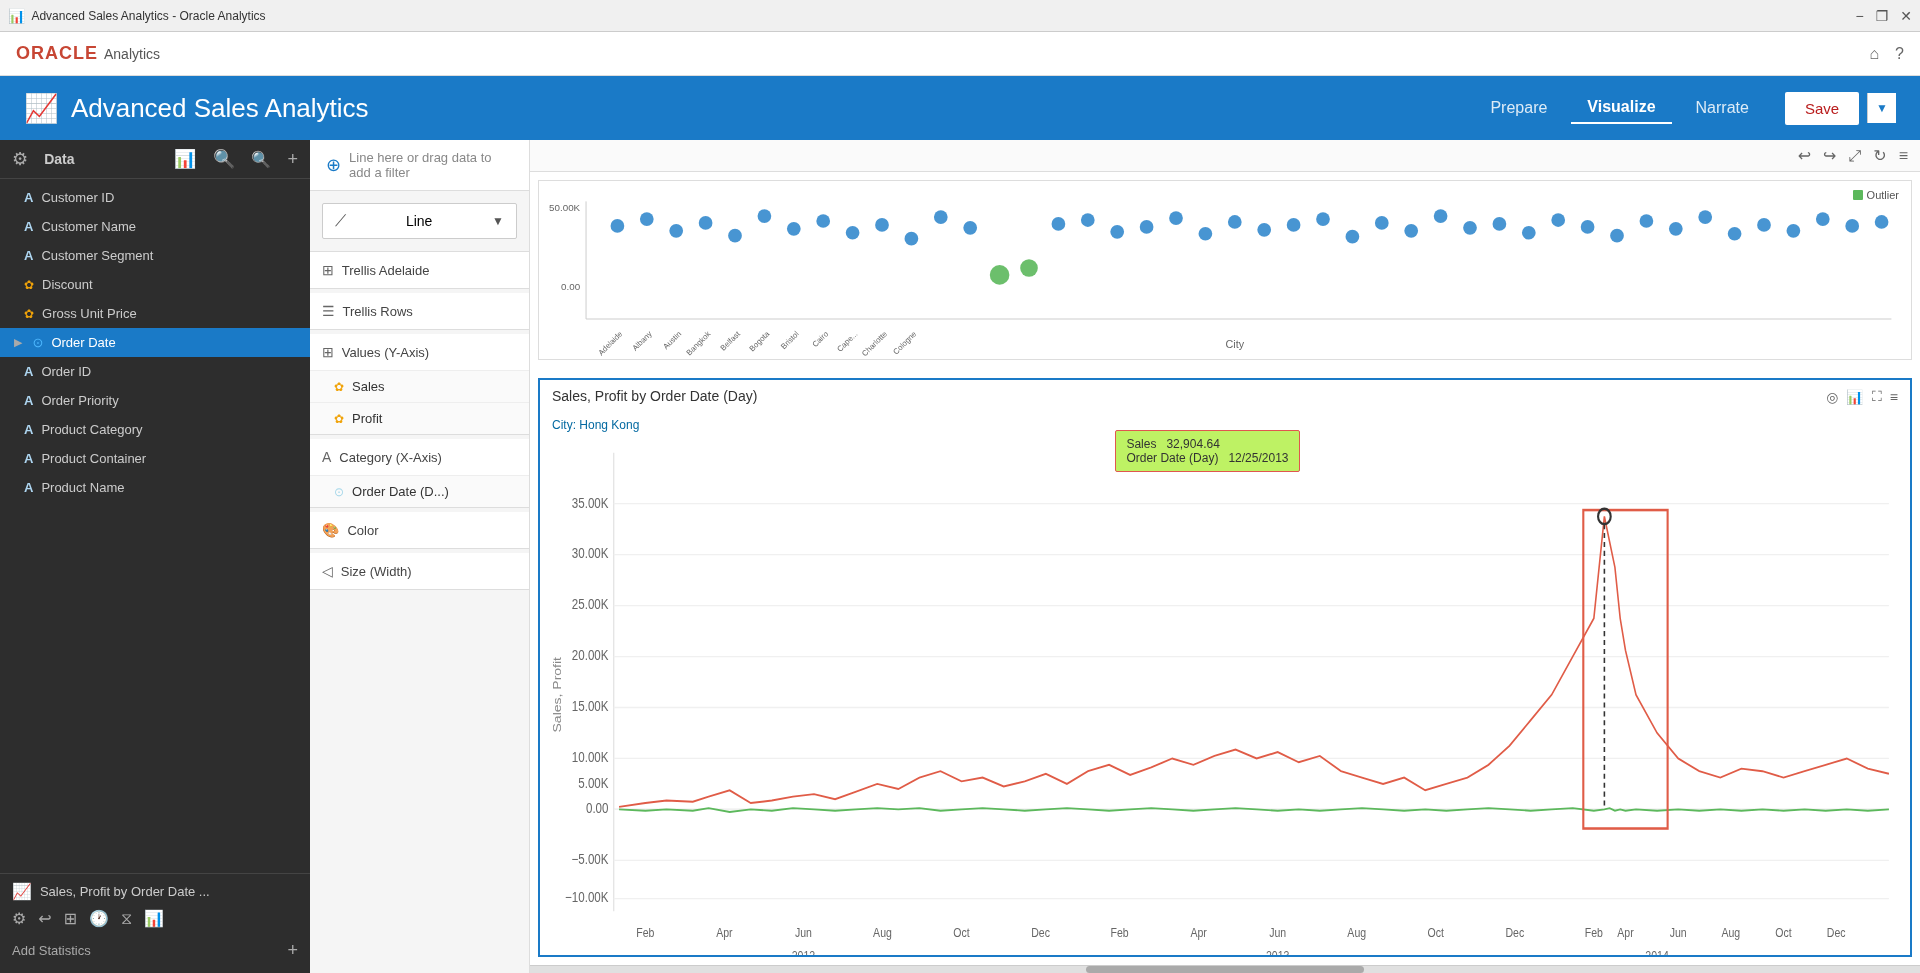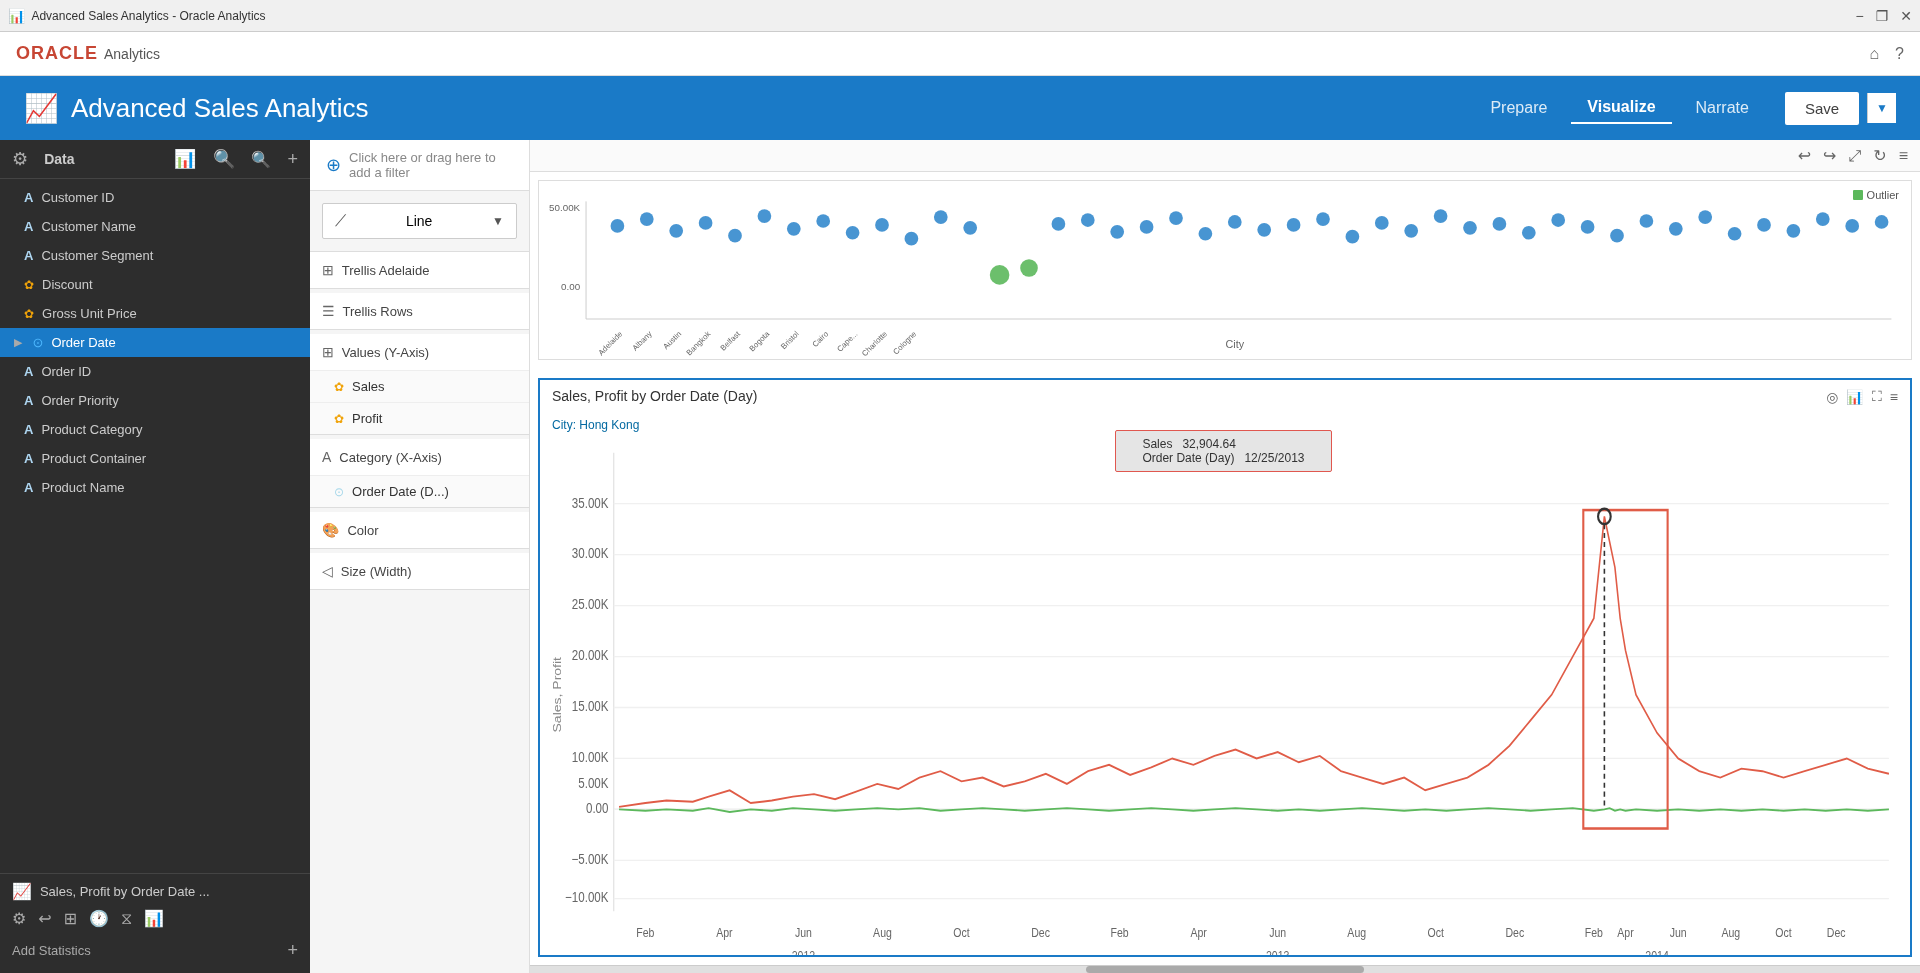--- a/index.html
+++ b/index.html
@@ -57,21 +57,21 @@
       padding: 6px 16px;
       opacity: 0.85;
     }
     .nav-btn.active {
       opacity: 1;
       font-weight: bold;
       border-bottom: 2px solid #fff;
     }
     .save-btn {
       background: #fff;
-      color: #404040;
+      color: #b91c1c;
       border: none;
       padding: 8px 20px;
       font-size: 15px;
       cursor: pointer;
       border-radius: 2px;
       margin-left: 12px;
     }
     .save-dropdown {
       background: #fff;
       color: #1a7ac7;
@@ -300,24 +300,24 @@
 
     .chart-svg-container {
       width: 100%;
       height: calc(100% - 40px);
       position: relative;
     }
 
     
     .chart-tooltip {
       position: absolute;
-      background: #e5e5e5;
+      background: #bef264;
       border: 1.5px solid #e0574f;
       border-radius: 2px;
-      padding: 6px 26px;
+      padding: 6px 10px;
       font-size: 12px;
       color: #333;
       pointer-events: none;
       top: 50px;
       left: 42%;
     }
 
     
     .outlier-badge {
       position: absolute;
@@ -470,21 +470,21 @@
       </div>
     </div>
   </div>
 
   <div class="right-panel">
 
     <div class="config-panel">
 
       <div class="filter-bar">
         <span class="filter-plus">⊕</span>
-        <span>Click here or drag here to add a filter</span>
+        <span>Line here or drag data to add a filter</span>
       </div>
 
       <div class="chart-type-selector">
         <div class="chart-type-dropdown">
           <span class="chart-type-icon">⟋</span>
           <span>Line</span>
           <span class="chart-type-arrow">▼</span>
         </div>
       </div>
 

